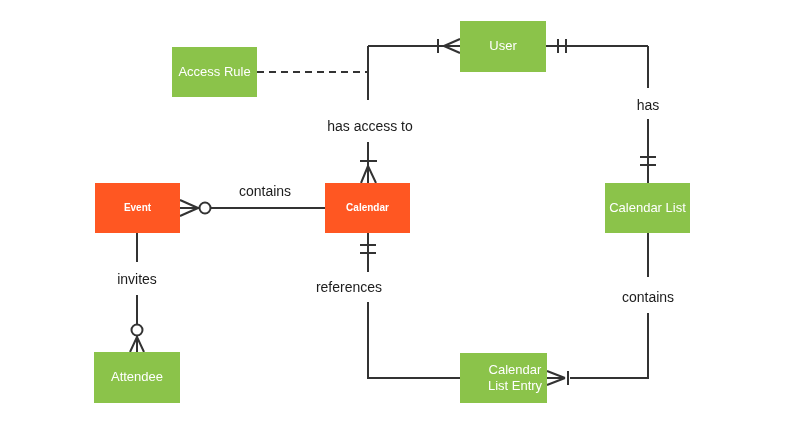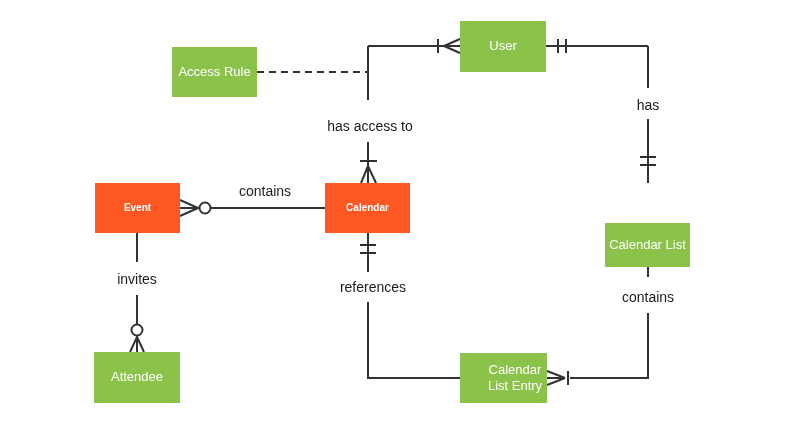--- a/index.html
+++ b/index.html
@@ -92,31 +92,31 @@
   </svg>
 
   <div class="entity green" style="left:460px;top:21px;width:86px;height:51px;">User</div>
 
   <div class="entity green" style="left:172px;top:47px;width:85px;height:50px;">Access Rule</div>
 
   <div class="entity orange" style="left:95px;top:183px;width:85px;height:50px;">Event</div>
 
   <div class="entity orange" style="left:325px;top:183px;width:85px;height:50px;">Calendar</div>
 
-  <div class="entity green" style="left:605px;top:183px;width:85px;height:44px;margin-top:40px;">Calendar List</div>
+  <div class="entity green" style="left:605px;top:183px;width:85px;height:50px;">Calendar List</div>
 
   <div class="entity green" style="left:94px;top:352px;width:86px;height:51px;">Attendee</div>
 
   <div class="entity green" style="left:460px;top:353px;width:87px;height:50px;padding-left:27px;">Calendar List Entry</div>
 
   <div class="edge-label" style="left:370px;top:126px;">has access to</div>
 
   <div class="edge-label" style="left:648px;top:105px;">has</div>
 
   <div class="edge-label" style="left:265px;top:191px;">contains</div>
 
   <div class="edge-label" style="left:137px;top:279px;">invites</div>
 
-  <div class="edge-label" style="left:373px;top:287px;text-align:right;">references</div>
+  <div class="edge-label" style="left:349px;top:287px;text-align:right;">references</div>
 
   <div class="edge-label" style="left:648px;top:297px;">contains</div>
 
 </div>
 
 </body></html>

